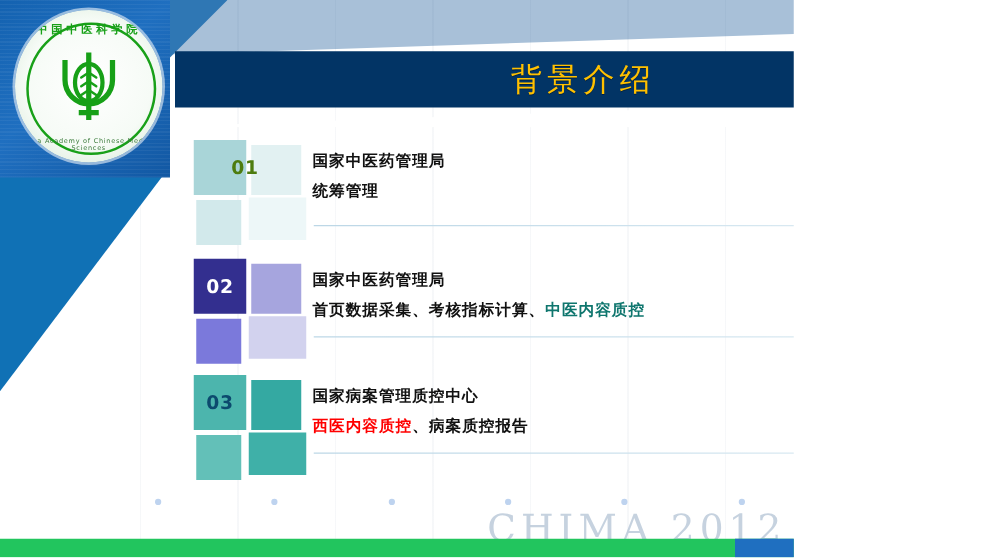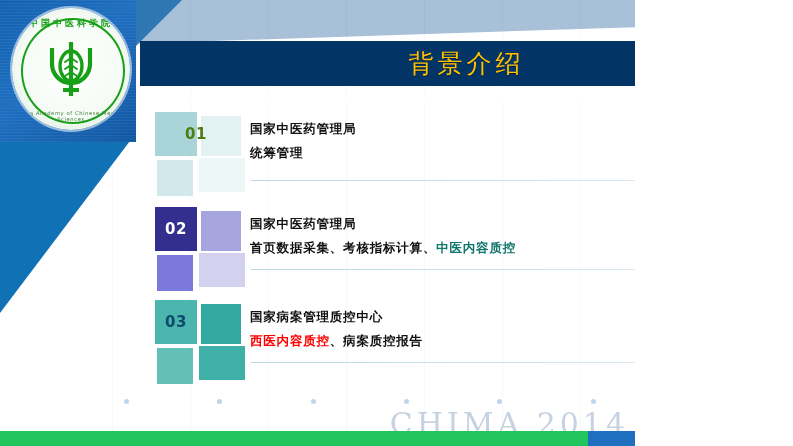--- a/index.html
+++ b/index.html
@@ -256,20 +256,20 @@
   </div>
 
   <div class="dots" id="dotrow">
       <div class="dot" style="left: 14px; background: rgb(190, 211, 239);"></div>
       <div class="dot" style="left: 107.333px; background: rgb(190, 211, 239);"></div>
       <div class="dot" style="left: 200.667px; background: rgb(190, 211, 239);"></div>
       <div class="dot" style="left: 294px; background: rgb(190, 211, 239);"></div>
       <div class="dot" style="left: 387.333px; background: rgb(190, 211, 239);"></div>
       <div class="dot" style="left: 480.667px; background: rgb(190, 211, 239);"></div>
     </div>
-  <div class="wm">CHIMA  2014</div>
+  <div class="wm">CHIMA  2012</div>
   <div class="footer-bar">
     <div class="footer-tab">
       <span>中国中医科学院中医药数据中心</span>
     </div>
   </div>
 
 </div>
 
 </body></html>

